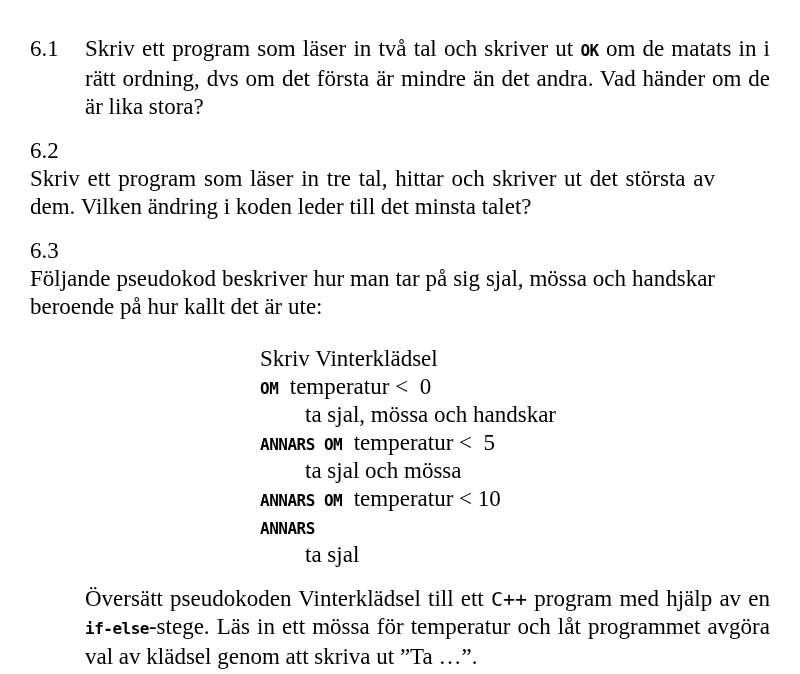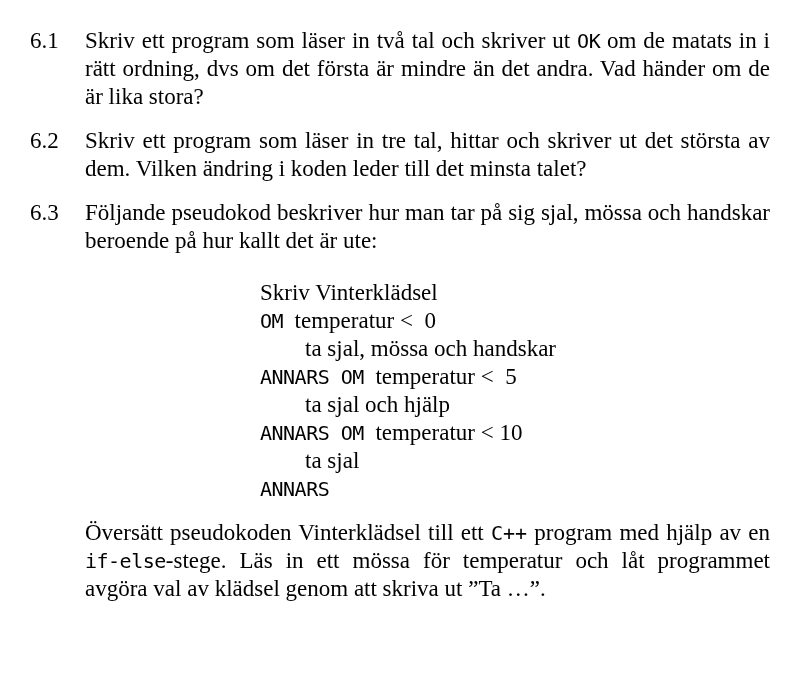--- a/index.html
+++ b/index.html
@@ -6,33 +6,33 @@
   html, body { background: #ffffff; }
   body {
     width: 800px;
     height: 674px;
     color: #000000;
     font-family: "Liberation Serif", serif;
     font-size: 23px;
     line-height: 28px;
     overflow: hidden;
   }
-  .page { padding: 27px 30px 0 30px; }
+  .page { padding: 27px 30px 0 30px; margin-top: 8px; }
 
   .exercise { display: flex; align-items: flex-start; }
-  .exercise + .exercise { margin-top: 16px; }
+  .exercise + .exercise { margin-top: 16px; flex-direction: column; }
   .num { width: 55px; flex: none; }
   .ex-body { width: 685px; }
   .para { text-align: justify; }
 
   .it { }
   .kw {
     font-family: "DejaVu Sans Mono", monospace;
-    font-weight: normal;
-    font-size: 20px;
+    font-weight: bold;
+    font-size: 16px;
     letter-spacing: -0.5px;
   }
   .code {
     font-family: "DejaVu Sans Mono", monospace;
     font-size: 20px;
   }
 
   .pseudocode {
     margin: 24px 0 0 230px;
   }
@@ -69,21 +69,21 @@
     <div class="ex-body">
       <p class="para"><span>Följande pseudokod beskriver hur man tar på sig sjal, mössa och handskar beroende på hur kallt det är ute:</span></p>
     </div>
   </div>
 
   <div class="pseudocode">
     <div class="pl"><span>Skriv </span><span class="it">Vinterklädsel</span></div>
     <div class="pl"><span class="kw">OM</span><span>  </span><span class="it">temperatur</span><span> &lt;  </span><span class="it">0</span></div>
     <div class="pl ind"><span>ta sjal, mössa och handskar</span></div>
     <div class="pl"><span class="kw">ANNARS OM</span><span>  </span><span class="it">temperatur</span><span> &lt;  </span><span class="it">5</span></div>
-    <div class="pl ind"><span>ta sjal och hjälp</span></div>
+    <div class="pl ind"><span>ta sjal och mössa</span></div>
     <div class="pl"><span class="kw">ANNARS OM</span><span>  </span><span class="it">temperatur</span><span> &lt; </span><span class="it">10</span></div>
+    <div class="pl"><span class="kw">ANNARS</span></div>
     <div class="pl ind"><span>ta sjal</span></div>
-    <div class="pl"><span class="kw">ANNARS</span></div>
   </div>
 
   <p class="closing"><span>Översätt pseudokoden </span><span class="it">Vinterklädsel</span><span> till ett </span><span class="code">C++</span><span> program med hjälp av en </span><span class="kw">if-else</span><span>-stege. Läs in ett mössa för </span><span class="it">temperatur</span><span> och låt programmet avgöra val av klädsel genom att skriva ut ”Ta …”.</span></p>
 
 </div>
 
 </body></html>

